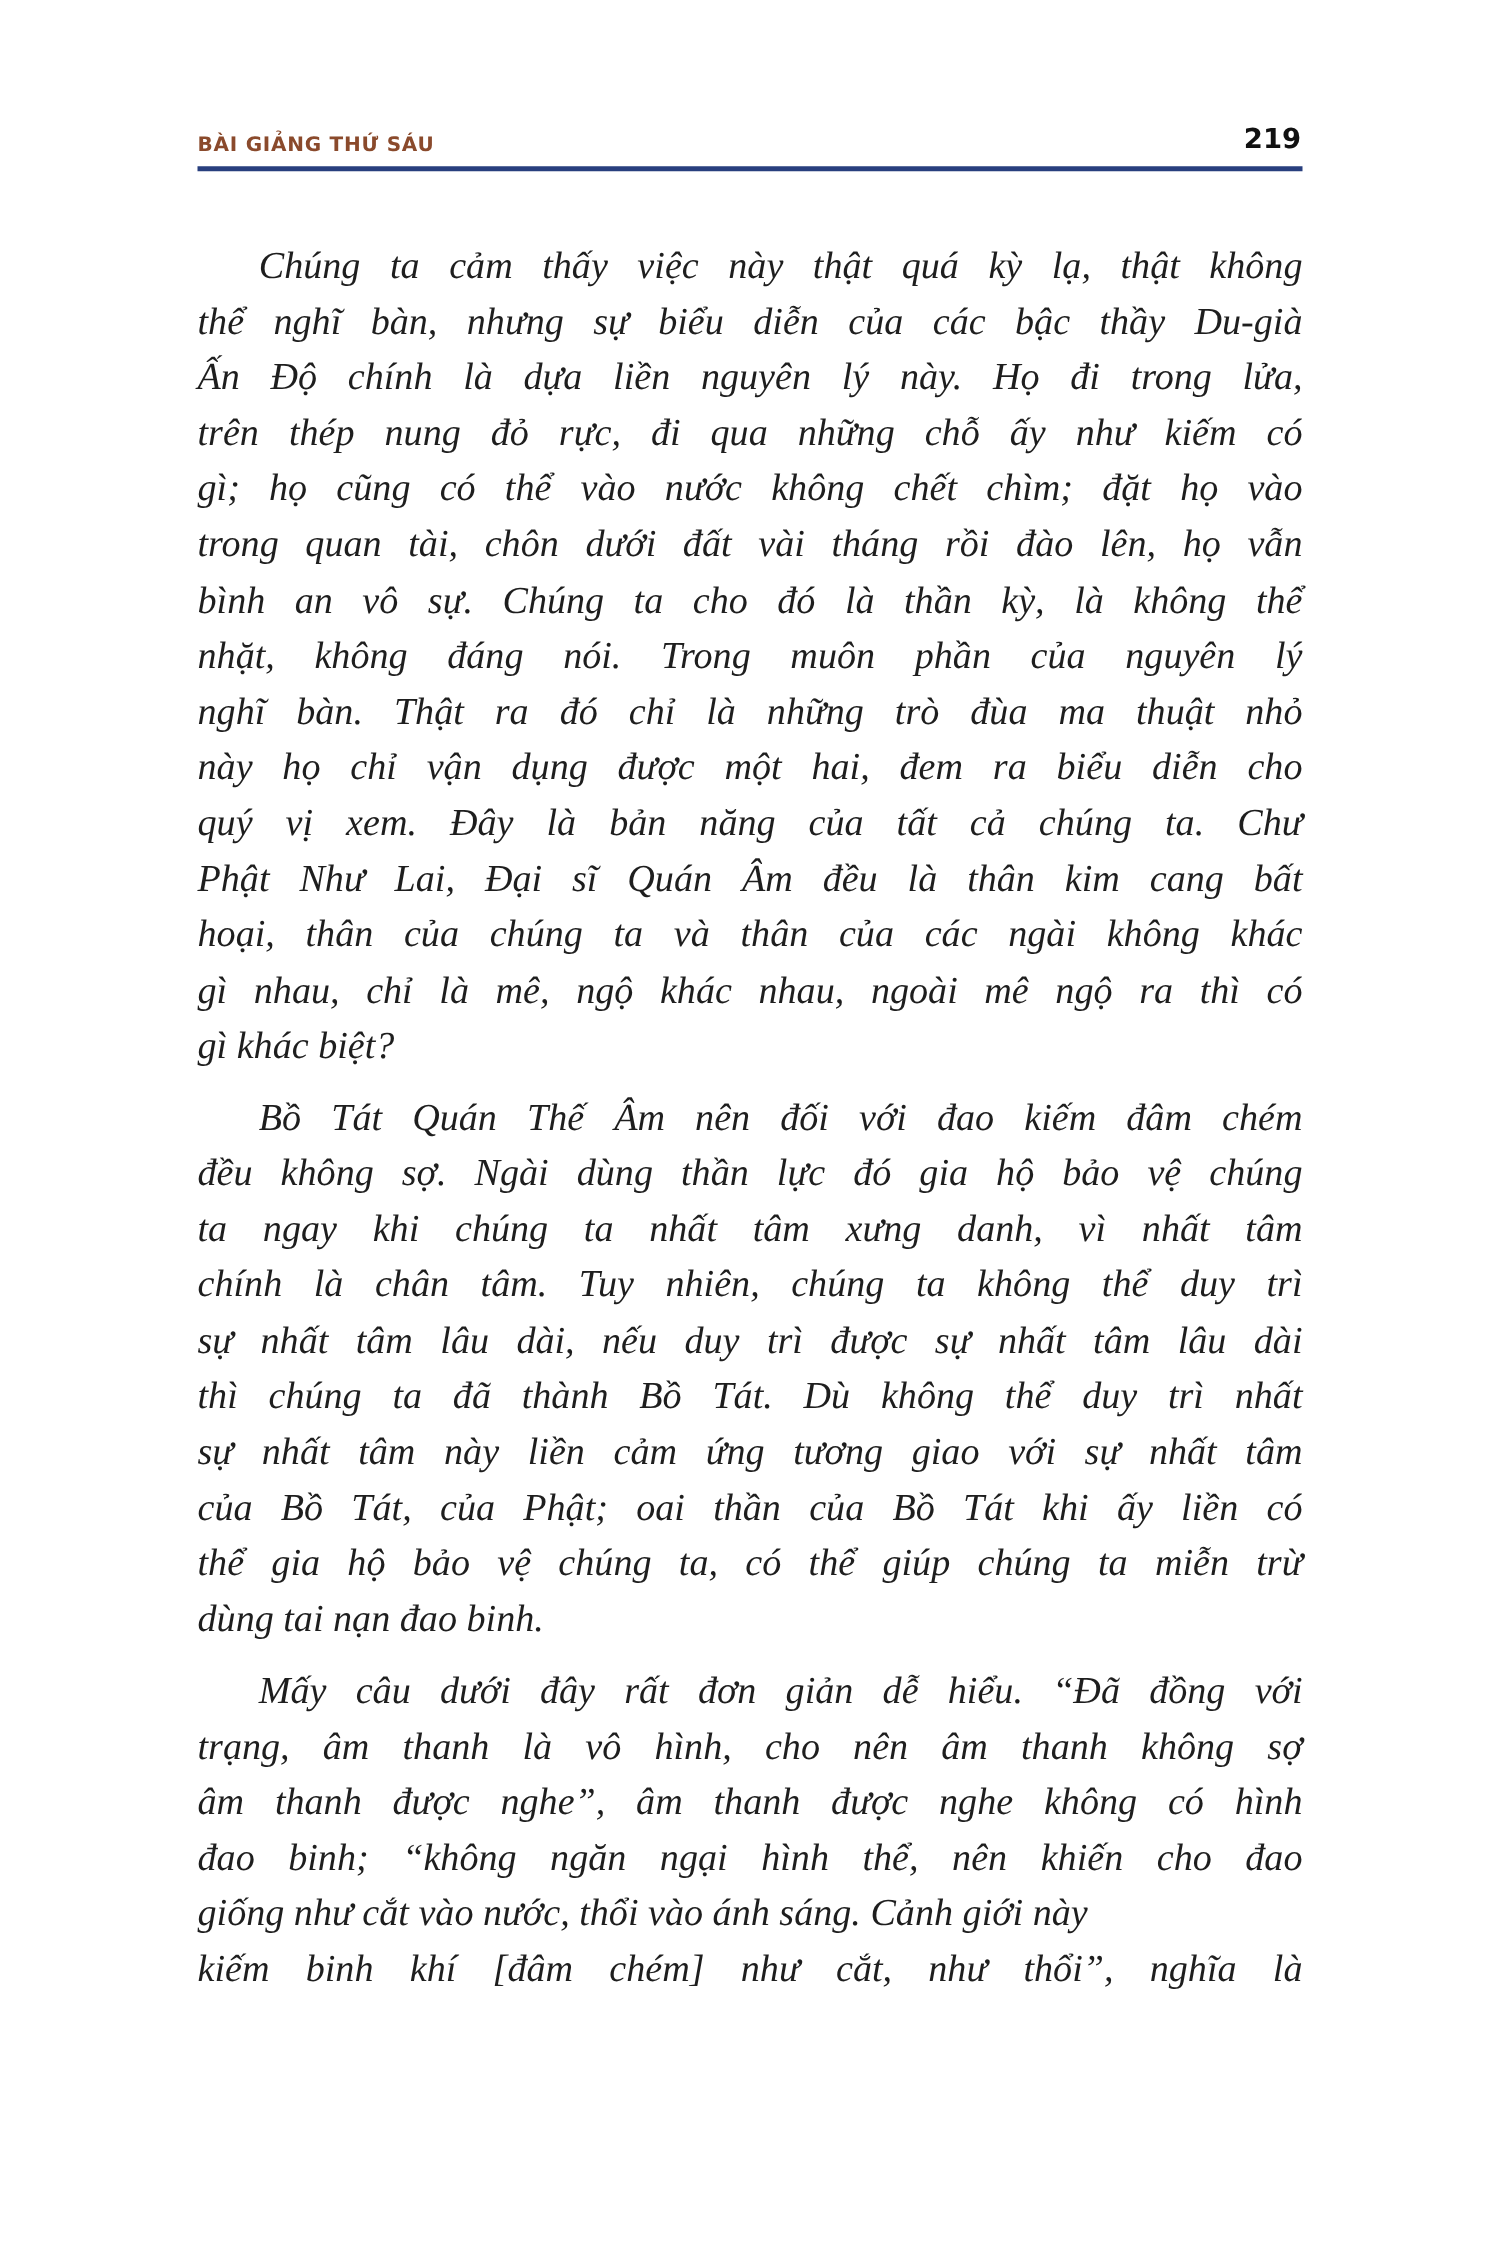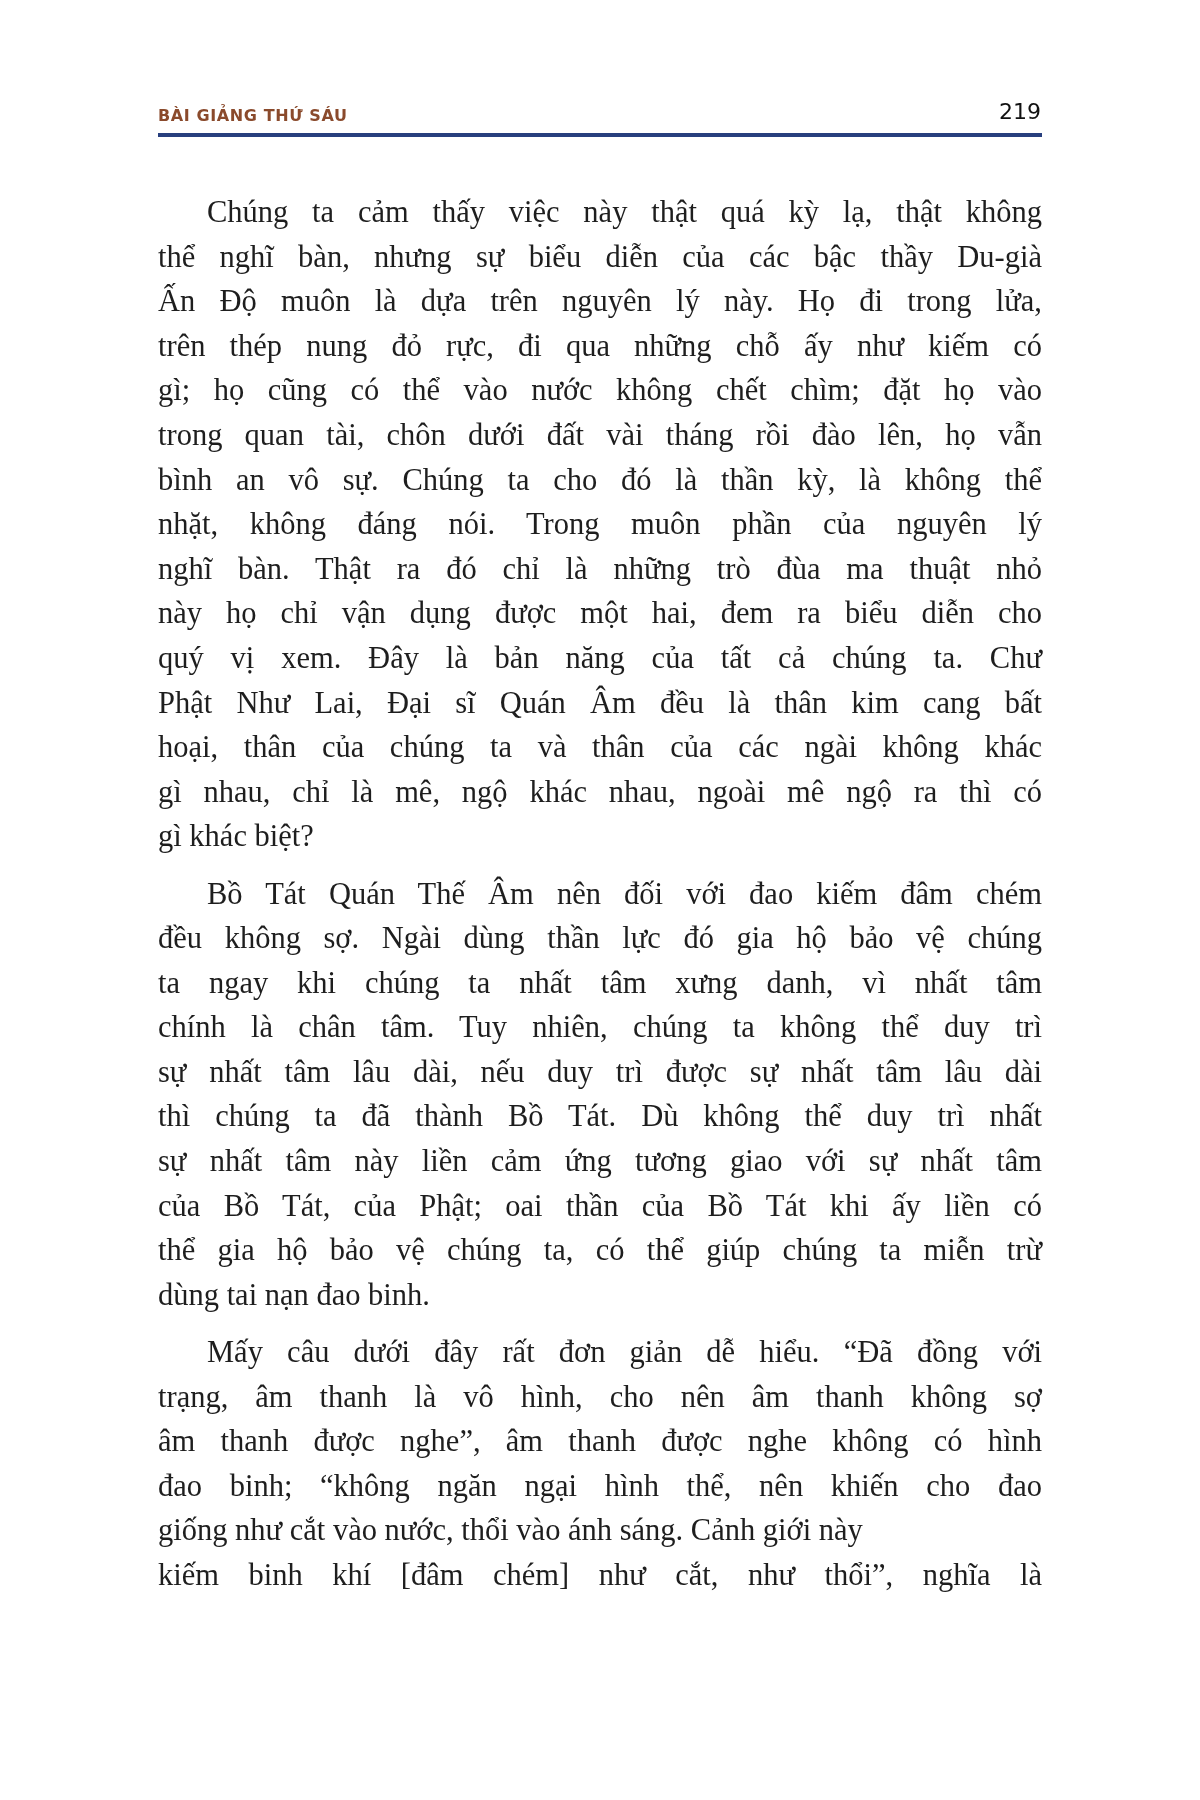--- a/index.html
+++ b/index.html
@@ -9,56 +9,56 @@
     position: absolute; left: 158px; top: 98px; width: 884px; height: 30px;
   }
   .chapter-title {
     position: absolute; left: 0; top: 9px;
     font-family: "DejaVu Sans", sans-serif; font-weight: bold;
     font-size: 16px; letter-spacing: 0.6px; color: #8a4a2c;
     line-height: 18px; white-space: nowrap;
   }
   .page-number {
     position: absolute; right: 1px; top: 2px;
-    font-family: "DejaVu Sans", sans-serif; font-weight: normal;
+    font-family: "DejaVu Sans", sans-serif; font-weight: bold;
     font-size: 22px; color: #111111; line-height: 24px;
   }
   .header-rule {
     position: absolute; left: 158px; top: 133px; width: 884px; height: 4px;
     background: #283f7e;
   }
   .body-text {
     position: absolute; left: 158px; top: 190px; width: 884px;
     font-family: "Liberation Serif", "DejaVu Serif", serif;
     font-size: 30.5px; line-height: 44.6px; color: #1e1e1e;
   }
   .para {
     margin: 0 0 12.6px 0; text-indent: 49px;
-    text-align: justify; text-align-last: left; hyphens: none;
+    text-align: justify; text-align-last: left; hyphens: none; font-style: italic;
   }
   .line { display: block; text-align: justify; text-align-last: justify; white-space: nowrap; }
   .line.last { text-align-last: left; }
   .para .first { padding-left: 49px; }
   .para { text-indent: 0; }
 </style>
 </head>
 <body>
 
 <div class="page">
   <div class="running-header">
     <span class="chapter-title">BÀI GIẢNG THỨ SÁU</span>
     <span class="page-number">219</span>
   </div>
   <div class="header-rule"></div>
 
   <div class="body-text">
     <p class="para">
         <span class="line first">Chúng ta cảm thấy việc này thật quá kỳ lạ, thật không</span>
         <span class="line">thể nghĩ bàn, nhưng sự biểu diễn của các bậc thầy Du-già</span>
-        <span class="line">Ấn Độ muôn là dựa trên nguyên lý này. Họ đi trong lửa,</span>
+        <span class="line">Ấn Độ chính là dựa liền nguyên lý này. Họ đi trong lửa,</span>
         <span class="line">trên thép nung đỏ rực, đi qua những chỗ ấy như kiếm có</span>
         <span class="line">gì; họ cũng có thể vào nước không chết chìm; đặt họ vào</span>
         <span class="line">trong quan tài, chôn dưới đất vài tháng rồi đào lên, họ vẫn</span>
         <span class="line">bình an vô sự. Chúng ta cho đó là thần kỳ, là không thể</span>
         <span class="line">nhặt, không đáng nói. Trong muôn phần của nguyên lý</span>
         <span class="line">nghĩ bàn. Thật ra đó chỉ là những trò đùa ma thuật nhỏ</span>
         <span class="line">này họ chỉ vận dụng được một hai, đem ra biểu diễn cho</span>
         <span class="line">quý vị xem. Đây là bản năng của tất cả chúng ta. Chư</span>
         <span class="line">Phật Như Lai, Đại sĩ Quán Âm đều là thân kim cang bất</span>
         <span class="line">hoại, thân của chúng ta và thân của các ngài không khác</span>

